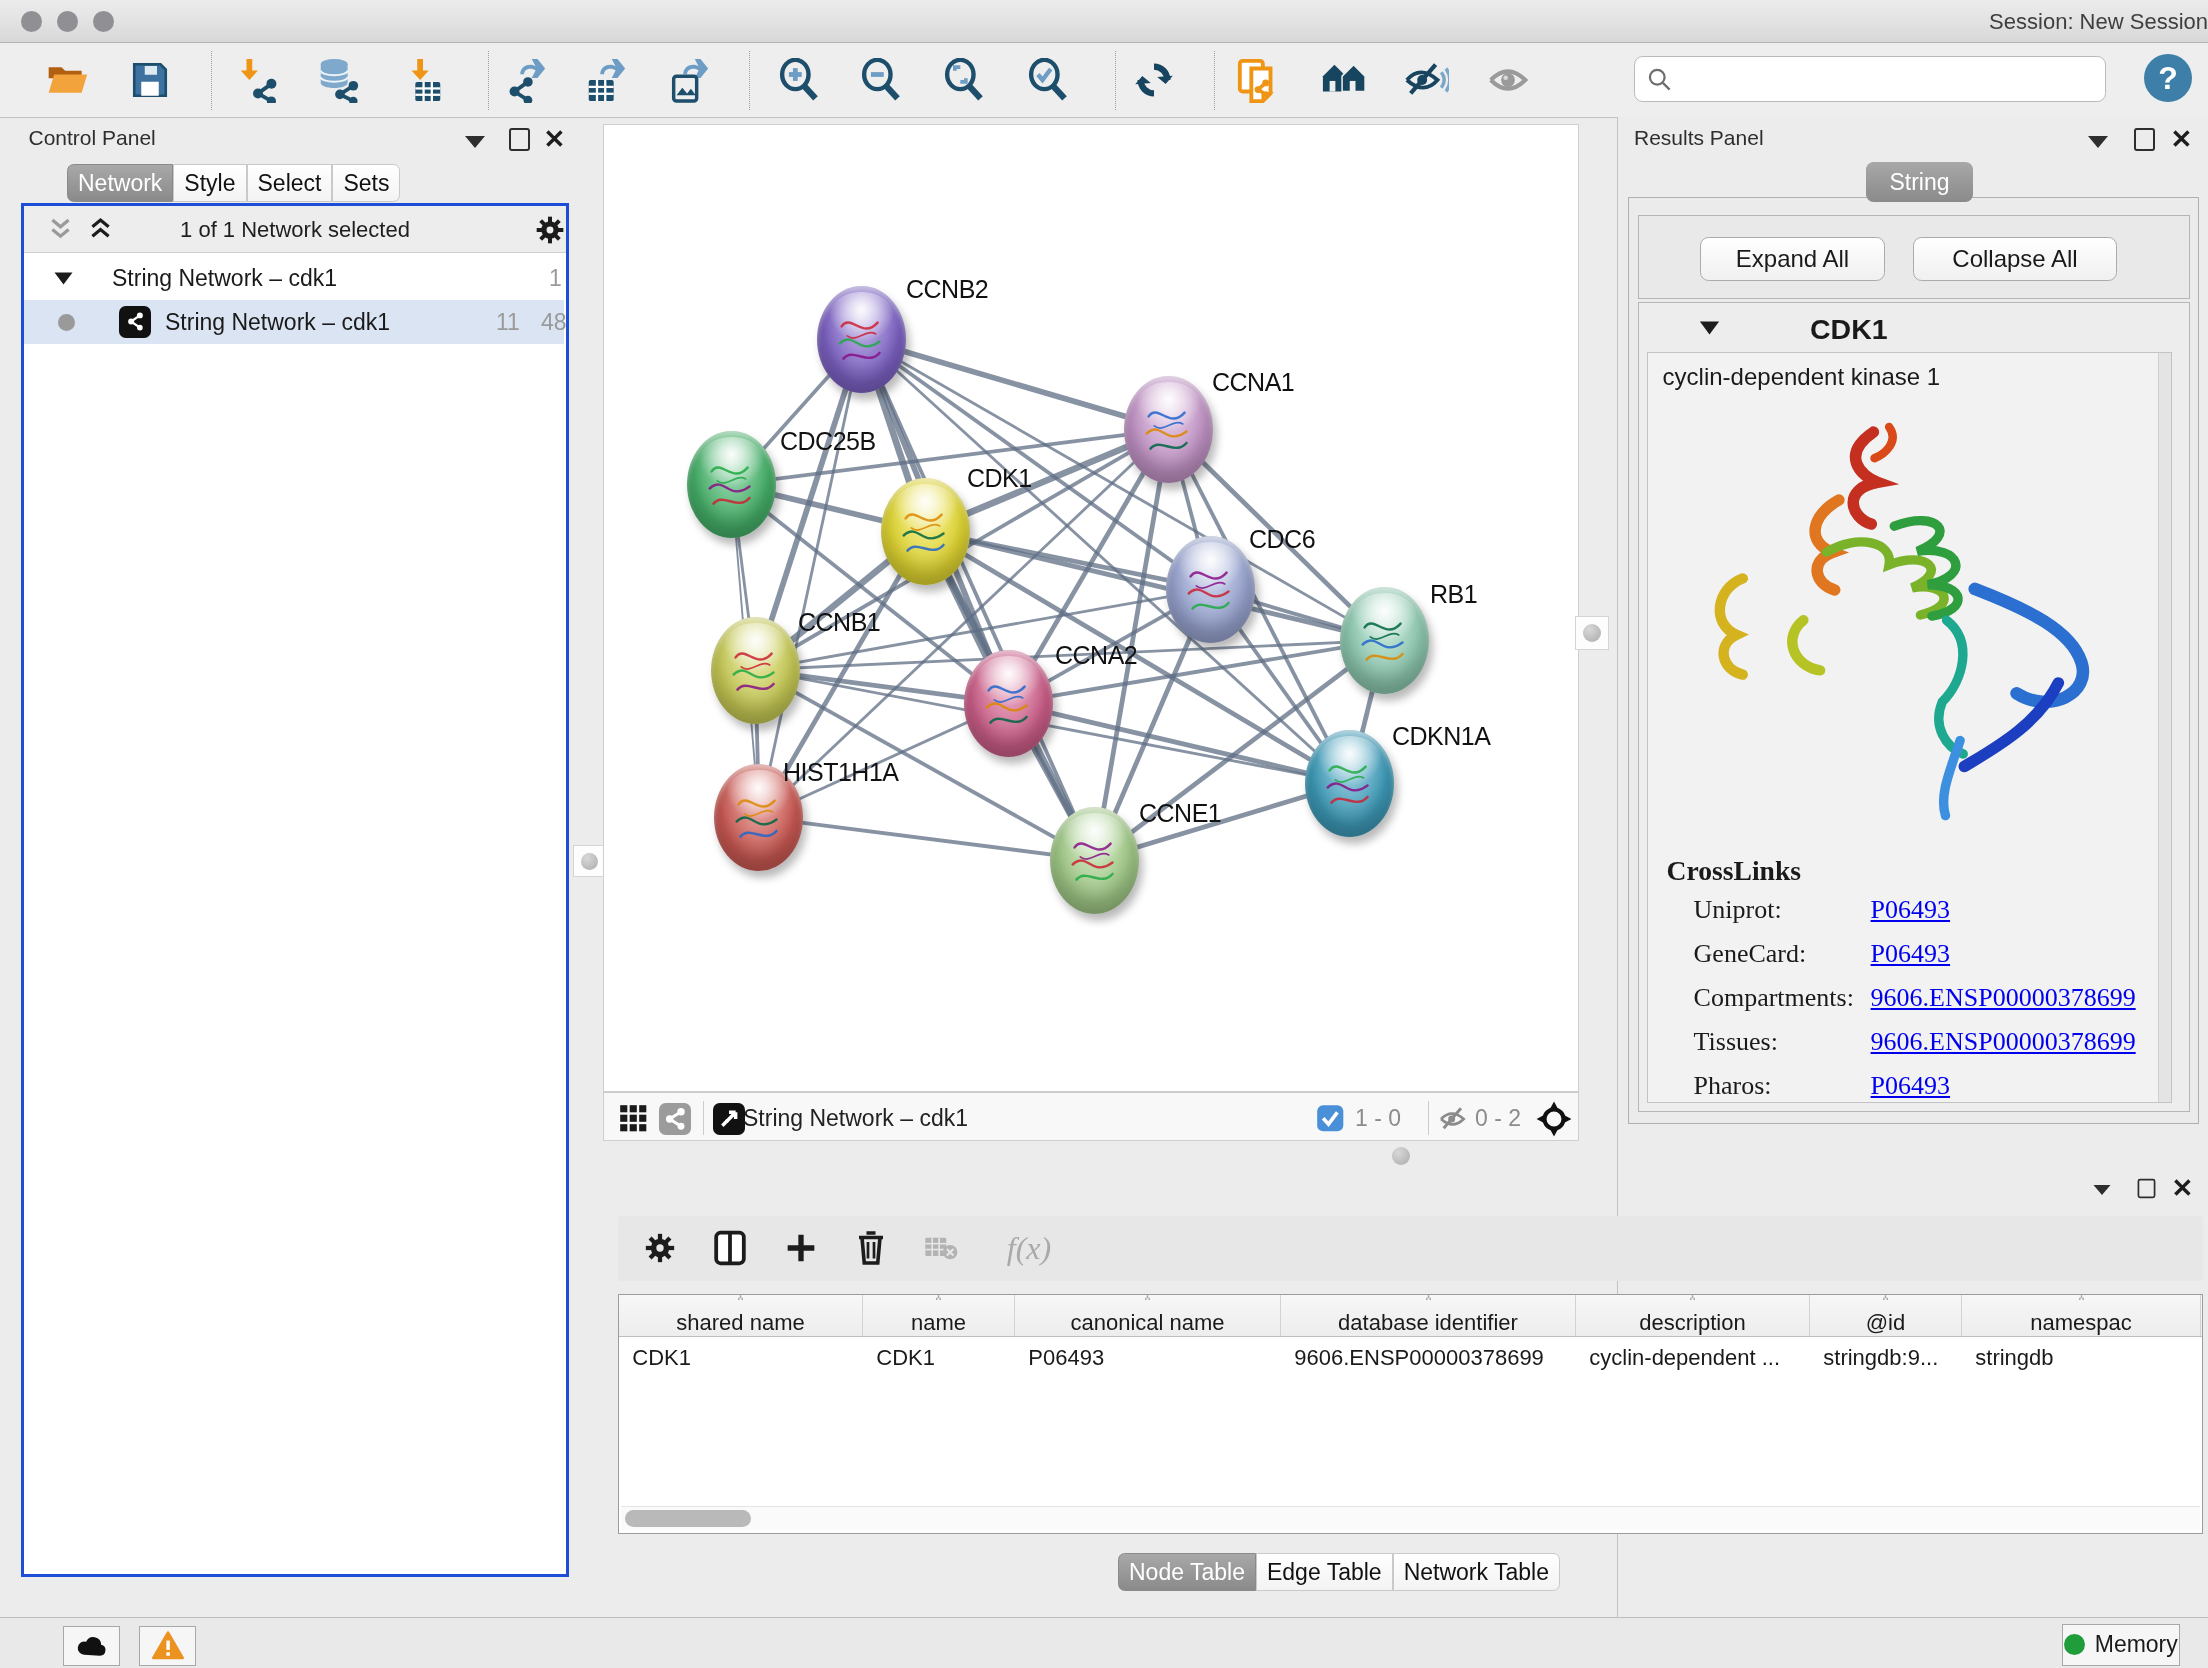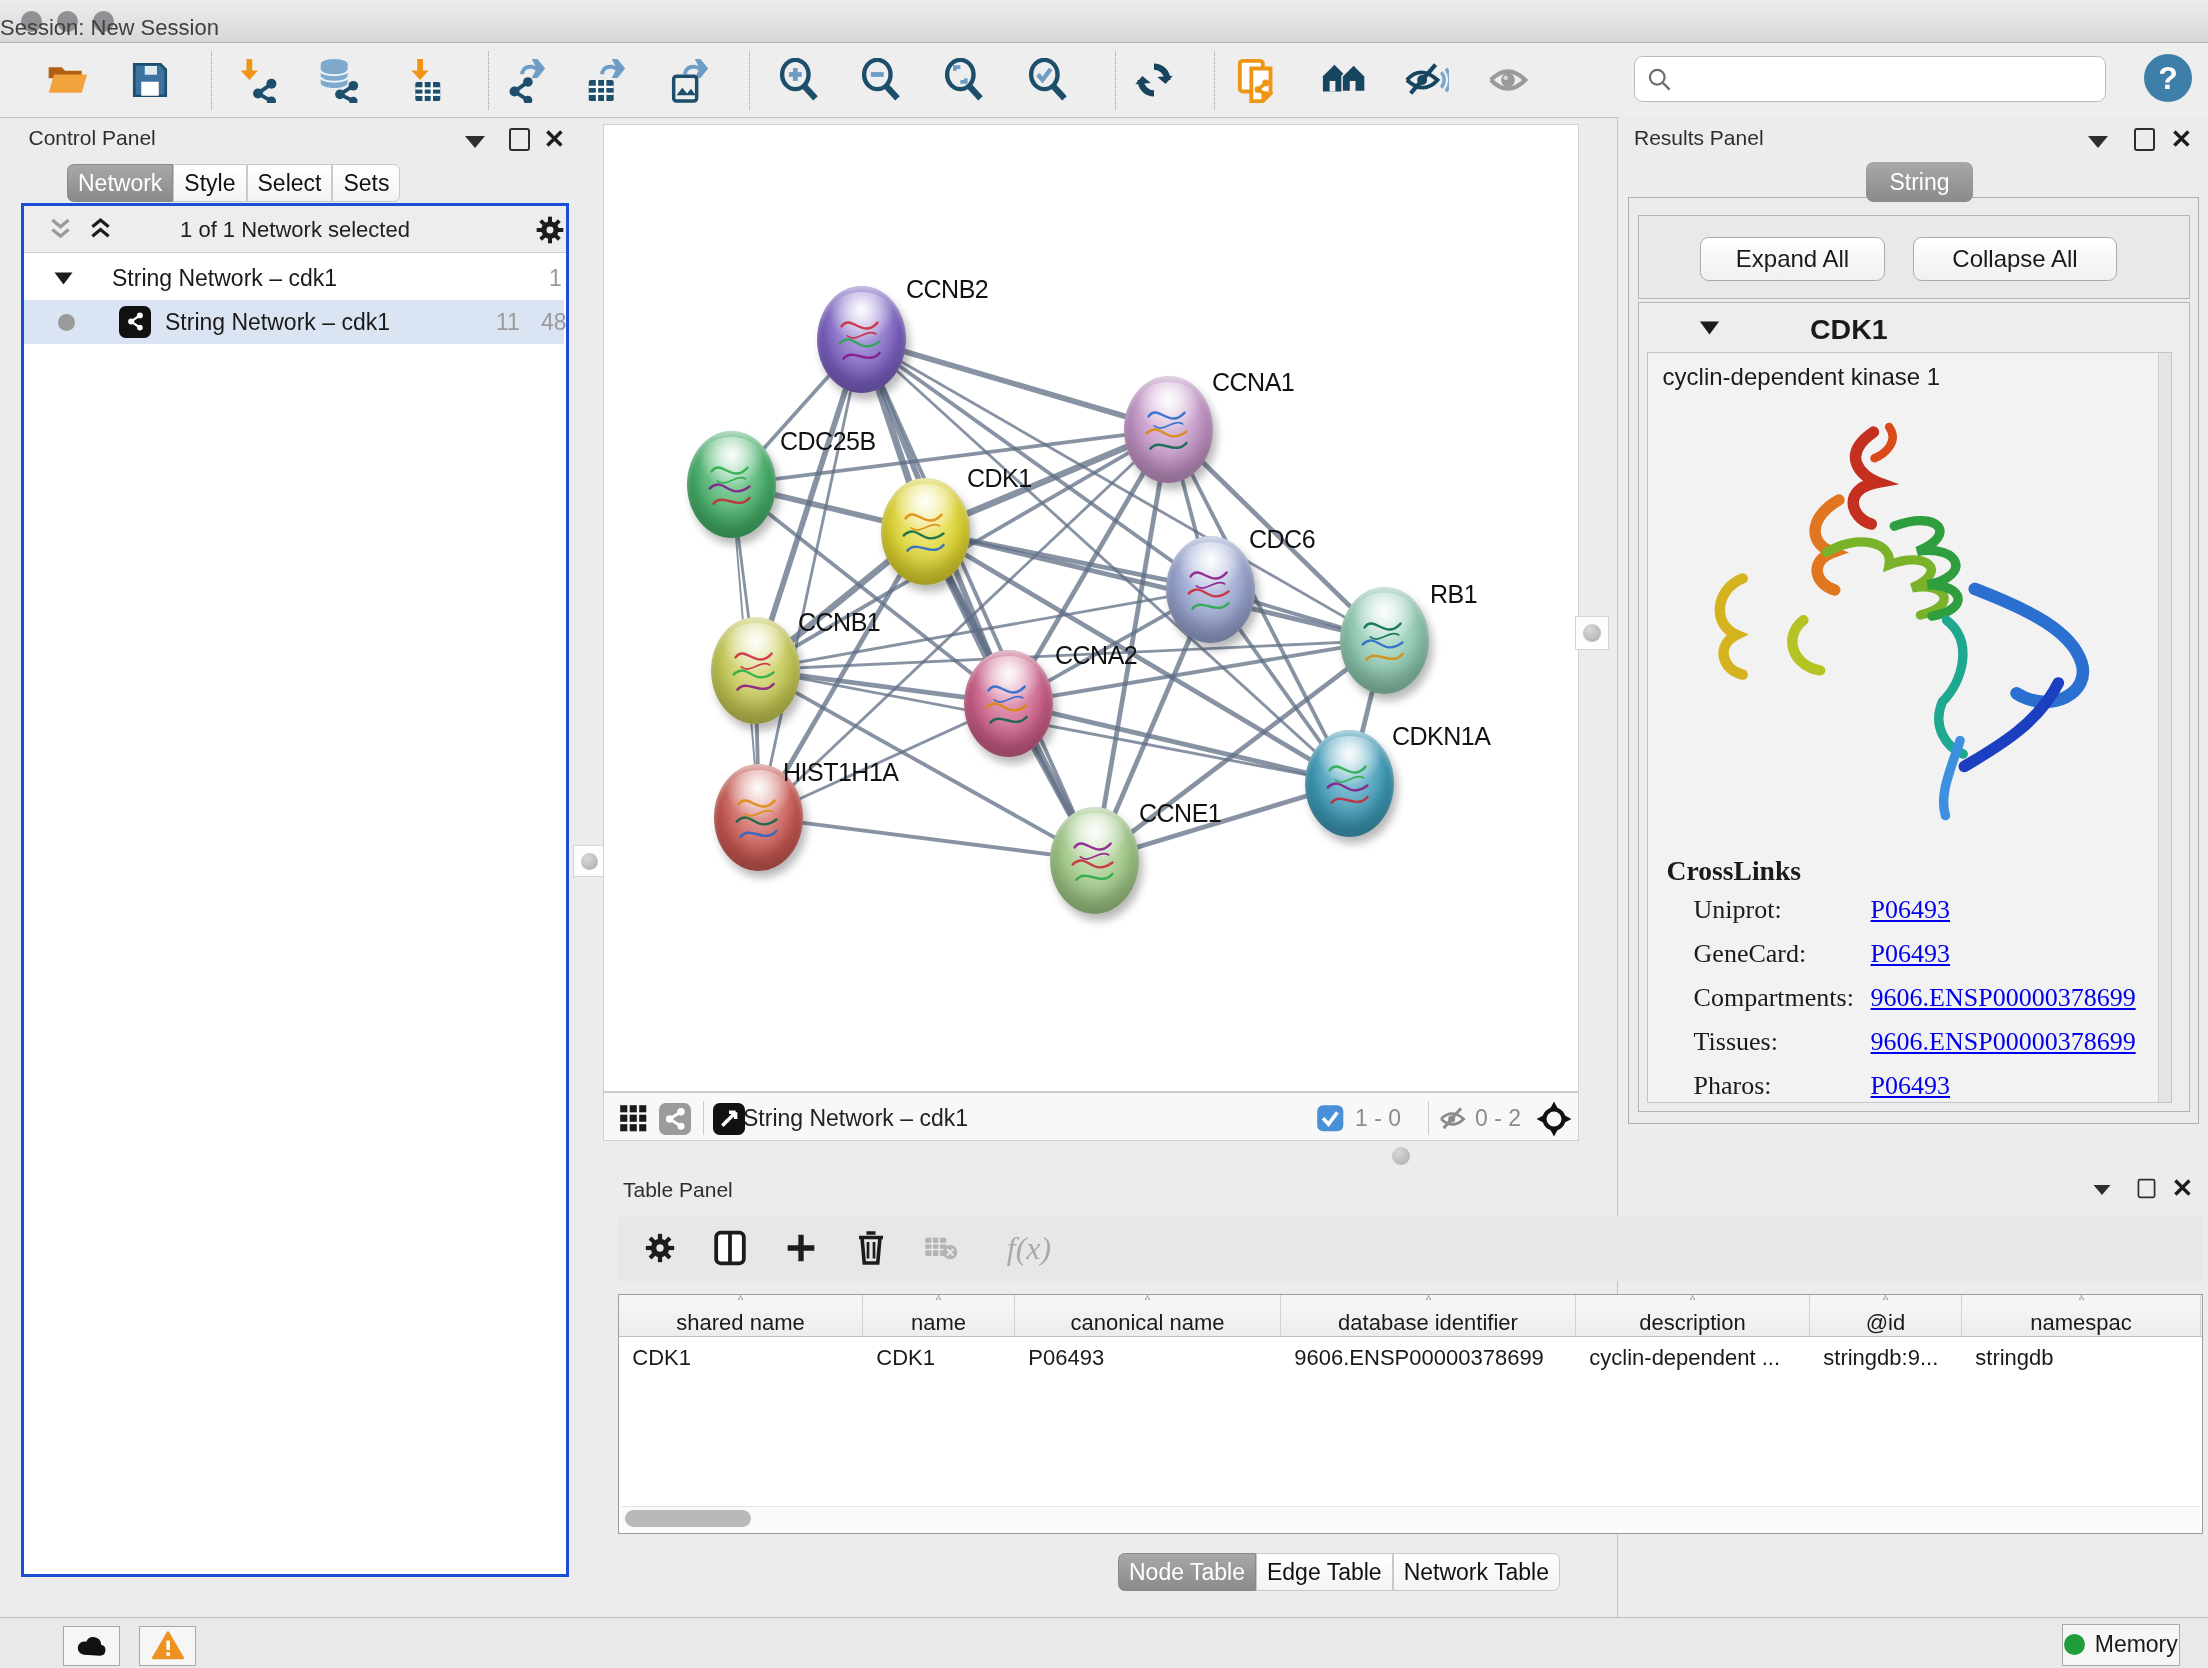--- a/index.html
+++ b/index.html
@@ -4,21 +4,21 @@
 <style>
   html,body{margin:0;padding:0;background:#dcdcdc;}
   #app{position:relative;width:2208px;height:1668px;background:#ececec;
        font-family:"Liberation Sans",sans-serif;color:#1a1a1a;overflow:hidden;
        -webkit-font-smoothing:antialiased;}
   .abs{position:absolute;}
   
   #titlebar{left:0;top:0;width:2208px;height:42px;
     background:linear-gradient(#ececec,#d8d8d8);border-bottom:1px solid #b4b4b4;}
   .tl-circle{width:21px;height:21px;border-radius:50%;background:#8f8f94;top:10.5px;}
-  #win-title{width:100%;text-align:left;top:8.6px;font-size:22px;color:#3f3f3f;margin-top:6px;}
+  #win-title{width:100%;text-align:right;top:8.6px;font-size:22px;color:#3f3f3f;}
   
   #toolbar{left:0;top:43px;width:2208px;height:74px;background:#eeeeee;
     border-bottom:1px solid #c2c2c2;}
   .tbi{position:absolute;top:13.3px;width:48px;height:48px;display:flex;
        align-items:center;justify-content:center;}
   .tbsep{position:absolute;top:7.6px;width:0;height:59px;
        border-left:1.9px dotted #9f9f9f;}
   #search-box{left:1634px;top:13.3px;width:472px;height:46px;background:#fff;
     border:1.9px solid #b9b9b9;border-radius:8.6px;display:flex;align-items:center;padding-left:11.4px;box-sizing:border-box;}
   #search-box input{border:none;outline:none;font-size:21px;width:399px;background:transparent;
@@ -703,23 +703,20 @@
             <div class="cl-row">
               <div class="cl-label">Pharos:</div>
               <a class="cl-link" href="#">P06493</a>
             </div>
           </div>
       </div>
       <div id="res-scroll"></div>
     </div>
   </div>
 
-  <div id="table-head" class="abs">
-    <div class="panel-title abs" style="left:20px;top:9.5px">Table Panel</div>
-  </div>
   <div class="win-ctl" style="left:2089px;top:1177px">
       <div class="tri-down" style="transform:scale(.85)"></div>
     </div>
   <div class="win-ctl" style="left:2134px;top:1176px">
       <div class="sq" style="transform:scale(.85)"></div>
     </div>
   <div class="win-ctl" style="left:2170px;top:1175px">
       <span class="xx">✕</span>
     </div>
 

